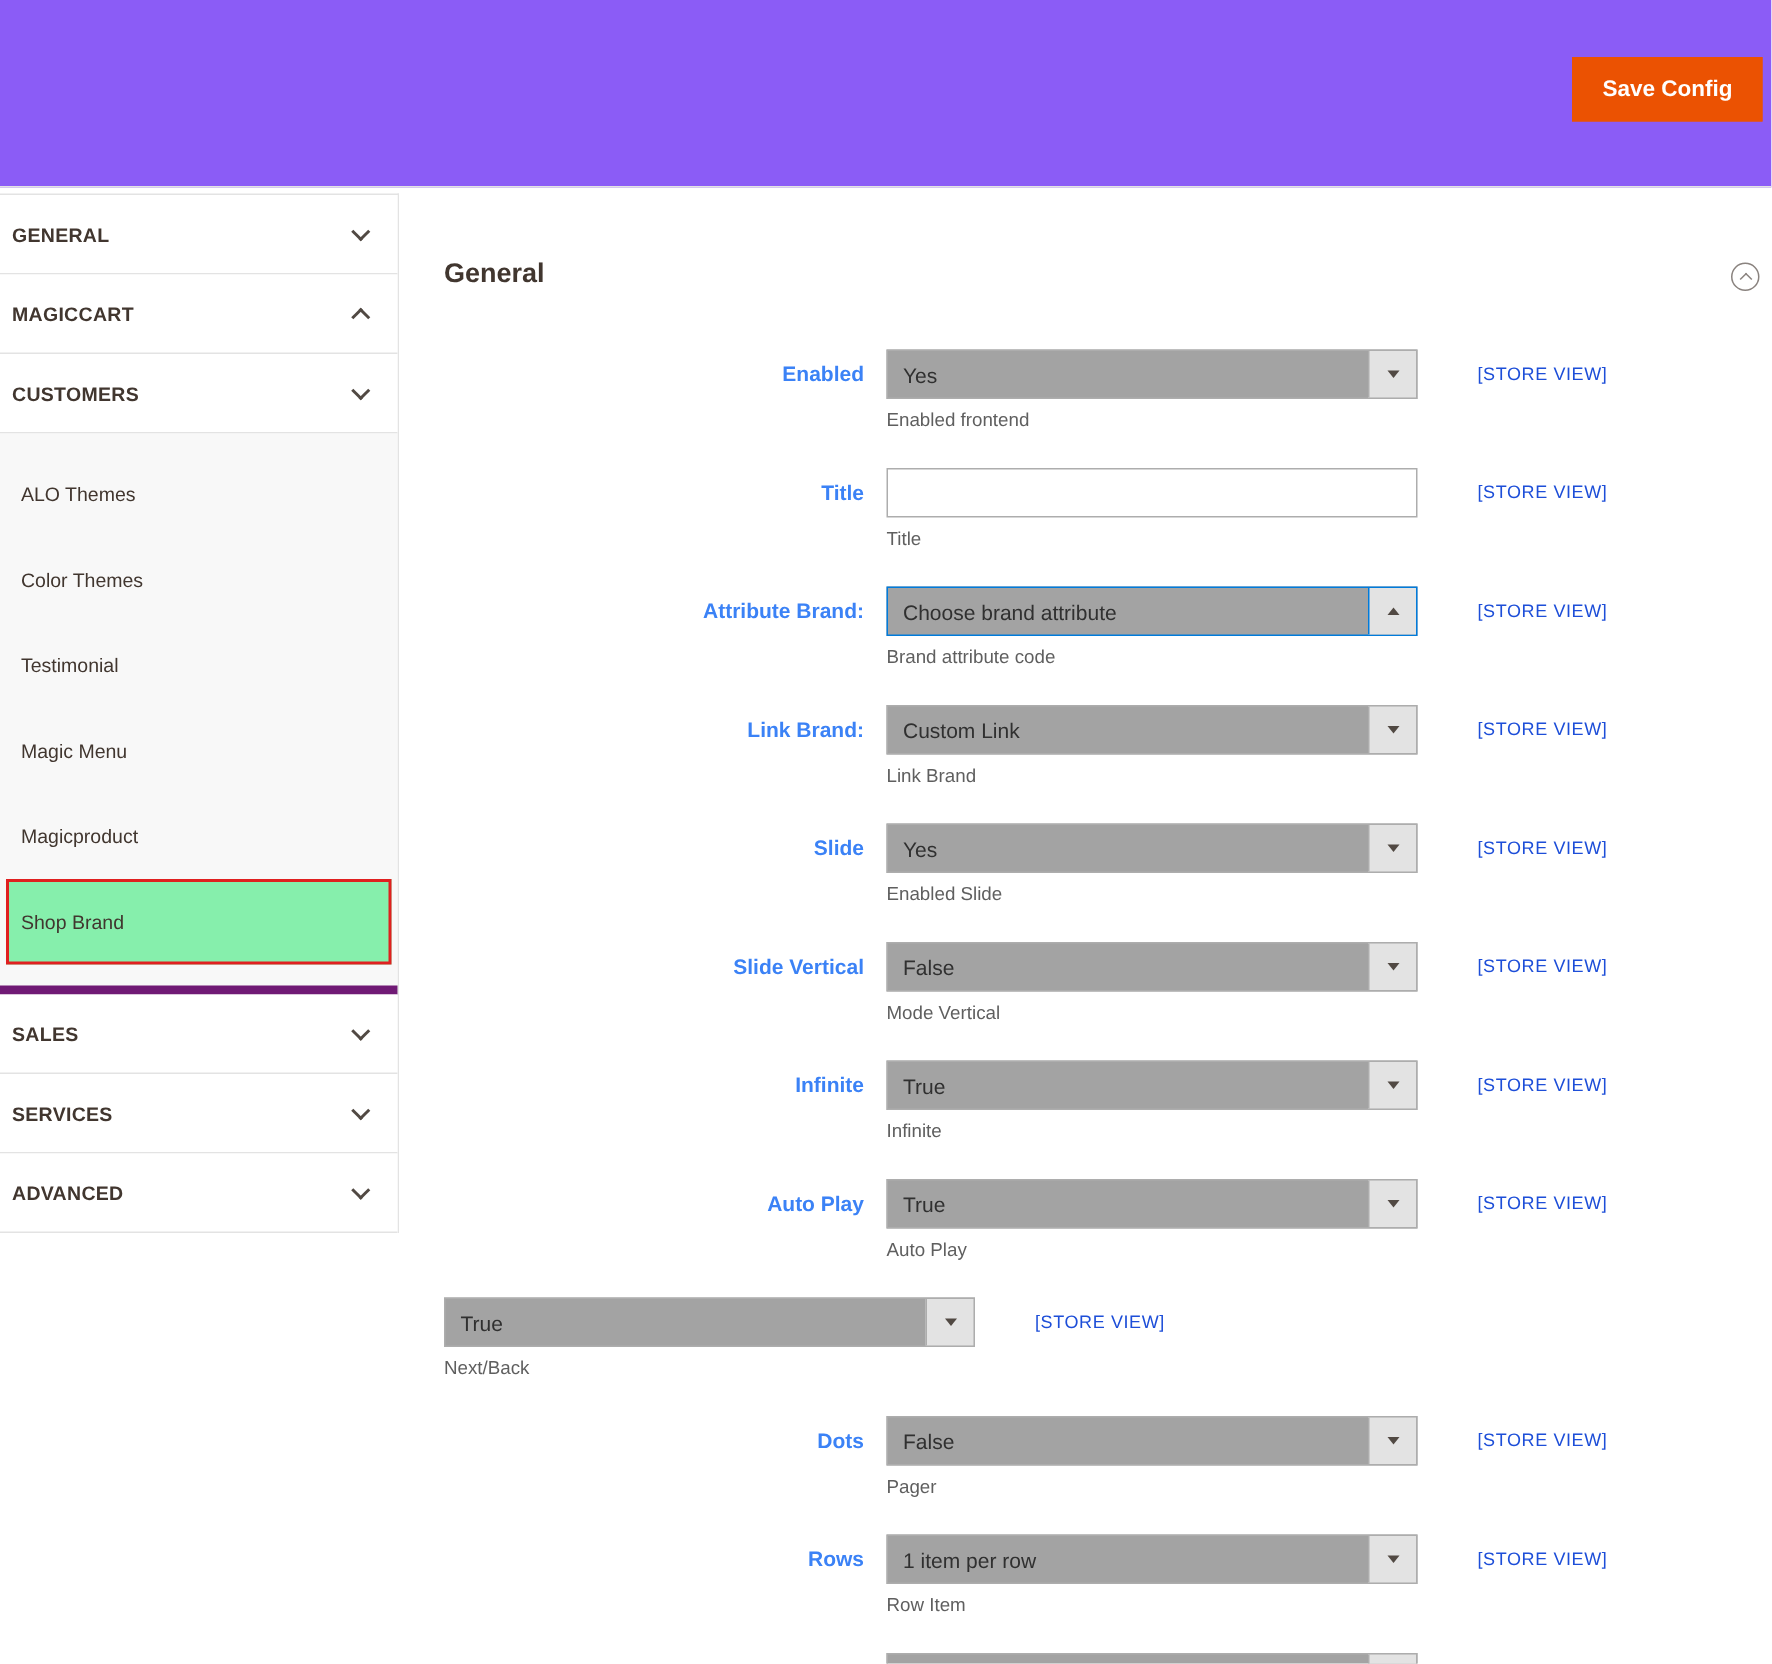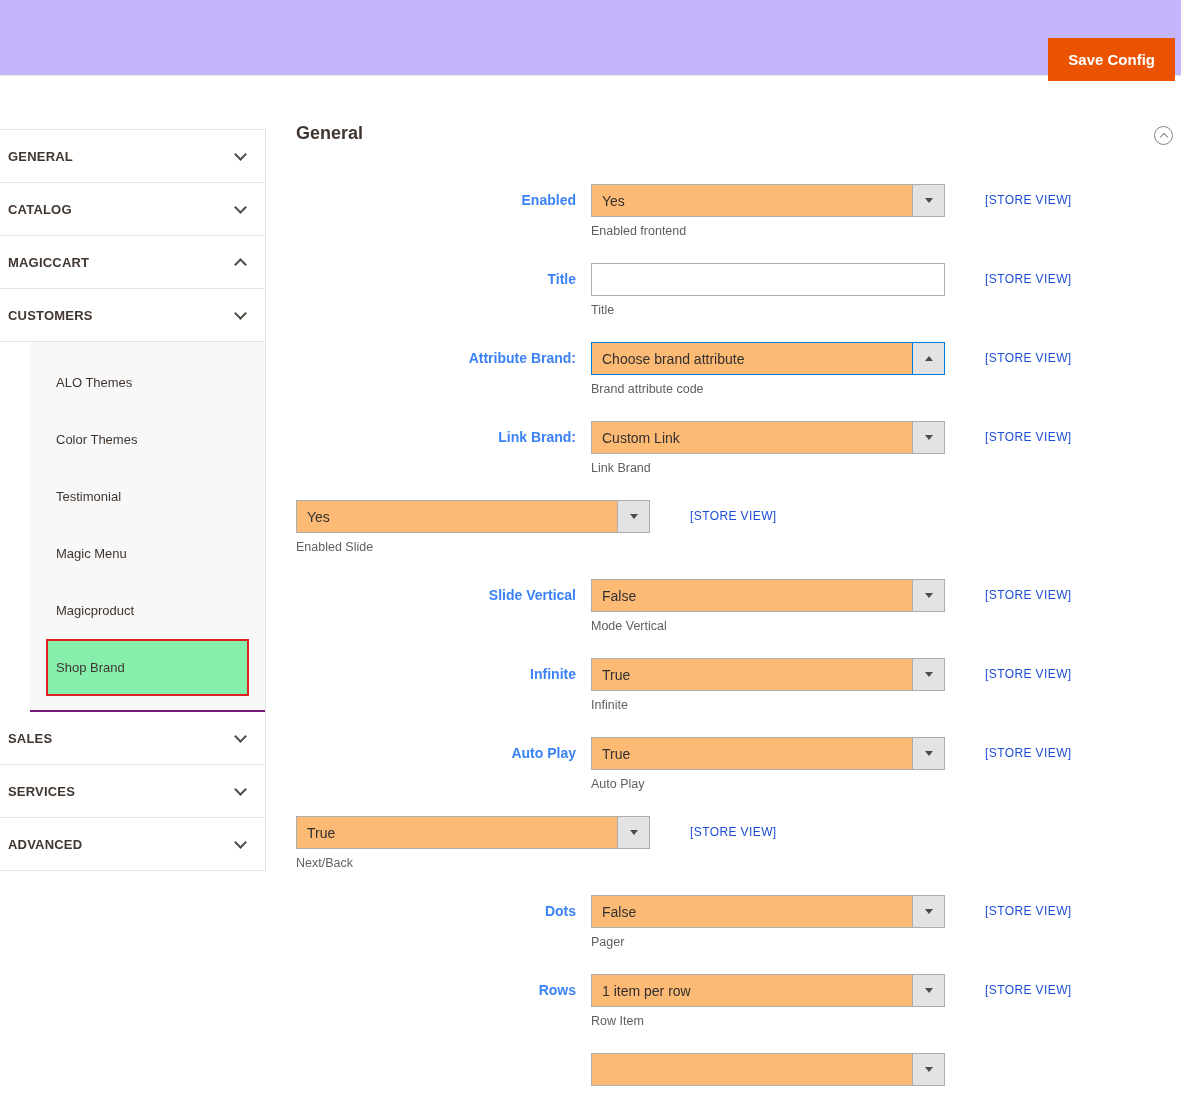--- a/index.html
+++ b/index.html
@@ -3,21 +3,21 @@
 <meta charset="utf-8">
 <style>
   * { margin:0; padding:0; box-sizing:border-box; }
   html,body { background:#fff; }
   body {
     width:1181px; height:1109px; overflow:hidden; position:relative;
     font-family:"Liberation Sans","DejaVu Sans",sans-serif; color:#303030;
   }
 
   
-  .top-header { height:76px; border-bottom:1px solid #e3e3e3; position:relative; background:#c4b5fd;padding-left:48px; }
+  .top-header { height:125px; border-bottom:1px solid #e3e3e3; position:relative; background:#8b5cf6;padding-left:48px; }
   .save-btn {
     position:absolute; right:6px; top:38px; height:43px; padding:0 19px;
     background:#eb5202; border:1px solid #eb5202; color:#fff;
     font-family:inherit; font-size:15px; font-weight:700; cursor:pointer;
   }
 
   
   .sidebar {
     position:absolute; left:0; top:129px; width:266px;
     border-top:1px solid #e3e3e3; border-right:1px solid #e3e3e3; background:#fff;
@@ -25,21 +25,21 @@
   .sec-row {
     height:53px; display:flex; align-items:center; justify-content:space-between;
     padding:0 20px 0 8px; border-bottom:1px solid #e3e3e3; cursor:pointer; background:#fff;
   }
   .sec-label { font-size:13px; font-weight:700; color:#41362f; letter-spacing:.2px; }
   .chev {
     width:9px; height:9px; border-right:2px solid #514943; border-bottom:2px solid #514943;
     transform:rotate(45deg); margin-top:-4px;
   }
   .chev.up { transform:rotate(-135deg); margin-top:4px; }
-  .subnav { background:#f8f8f8; border-bottom:2px solid #701a75; padding:12px 16px 14px;margin-left:30px; }
+  .subnav { background:#f8f8f8; border-bottom:6px solid #701a75; padding:12px 4px 14px; }
   .subitem {
     height:57px; display:flex; align-items:center; padding-left:10px;
     font-size:13px; color:#41362f; cursor:pointer;
   }
   .subitem.selected { background:#86efac; outline:2px solid #e02020; outline-offset:-2px; }
 
   
   .main { margin-left:296px; padding-top:47px; position:relative; }
   .section-title { font-size:18px; font-weight:600; color:#41362f; }
   .collapse-btn {
@@ -53,21 +53,21 @@
   }
 
   .fields { margin-top:40px; }
   .field-row { display:flex; align-items:flex-start; margin-bottom:25px; }
   .field-label {
     width:295px; text-align:right; padding-right:15px;
     font-size:14px; font-weight:600; color:#3b82f6; line-height:33px; white-space:nowrap;
   }
   .field-main { width:354px; }
   .control {
-    position:relative; height:33px; border:1px solid #adadad; background:#fdba74;
+    position:relative; height:33px; border:1px solid #adadad; background:#a3a3a3;
     display:flex; align-items:center; width:100%;
   }
   .select.focused { border-color:#007bdb; }
   .select-value { flex:1; padding:0 10px; font-size:14px; color:#303030; white-space:nowrap; overflow:hidden; }
   .select-btn {
     width:32px; align-self:stretch; border-left:1px solid #adadad; background:#e3e3e3;
     display:flex; align-items:center; justify-content:center; cursor:pointer; flex:0 0 32px;
   }
   .select.focused .select-btn { border-left-color:#007bdb; }
   .caret {
@@ -92,24 +92,20 @@
   <button class="save-btn">Save Config</button>
 </header>
 
 <nav class="sidebar">
   <div class="sec-row">
     <span class="sec-label">GENERAL</span>
     <span class="chev"></span>
   </div>
 
 
-  <div class="sec-row">
-    <span class="sec-label">CATALOG</span>
-    <span class="chev"></span>
-  </div>
 
   <div class="sec-row">
     <span class="sec-label">MAGICCART</span>
     <span class="chev up"></span>
   </div>
 
   <div class="sec-row">
     <span class="sec-label">CUSTOMERS</span>
     <span class="chev"></span>
   </div>
@@ -209,20 +205,21 @@
           <span class="caret"></span>
         </span>
       </div>
 
       <div class="note">Link Brand</div>
     </div>
     <div class="scope">[STORE VIEW]</div>
   </div>
 
   <div class="field-row">
+    <div class="field-label">Slide</div>
     <div class="field-main">
       <div class="control select">
         <span class="select-value">Yes</span>
         <span class="select-btn">
           <span class="caret"></span>
         </span>
       </div>
 
       <div class="note">Enabled Slide</div>
     </div>

